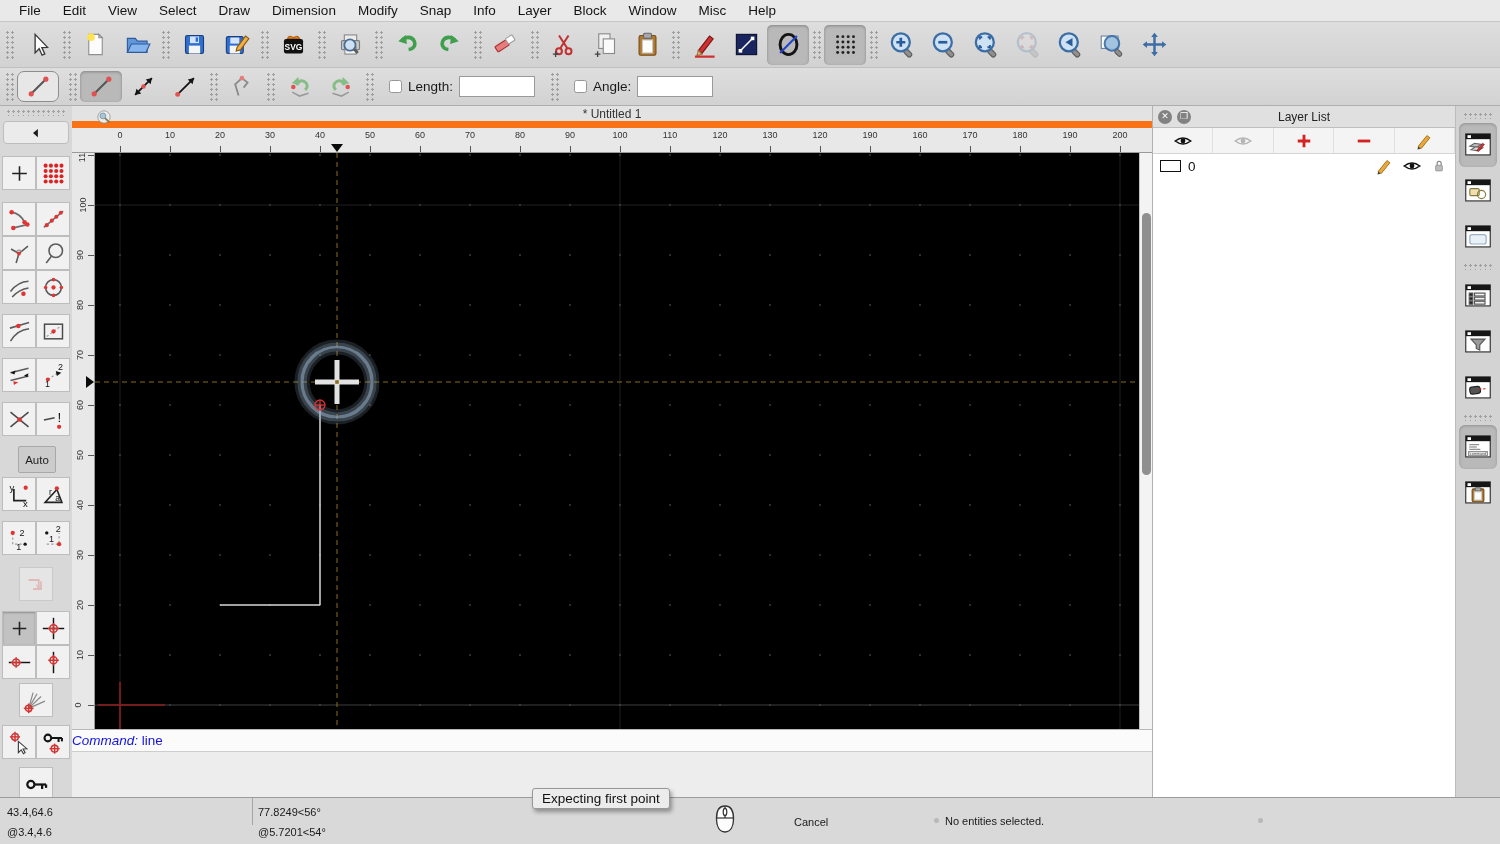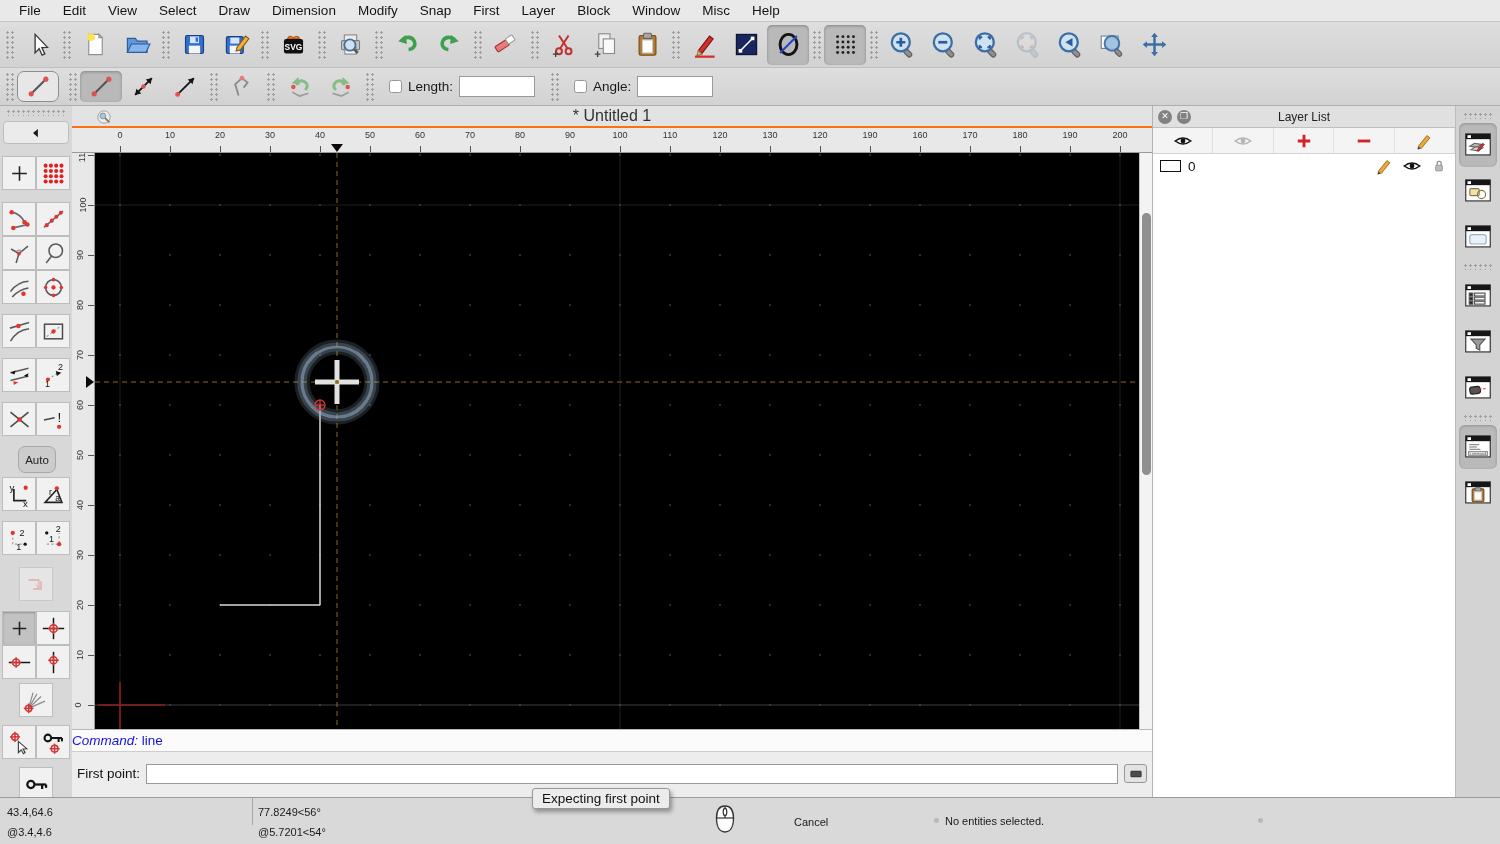--- a/index.html
+++ b/index.html
@@ -30,26 +30,26 @@
   .main{position:absolute;top:106px;left:0;right:0;bottom:47px;display:flex}
 
   
   .snap-sidebar{width:72px;background:#d8d8d8;display:flex;flex-direction:column;align-items:center;padding-top:3px;overflow:hidden}
   .sdots{width:60px;height:7px;background-image:radial-gradient(circle,#a2a2a2 1px,transparent 1.3px);background-size:5px 5px;margin-bottom:3px;flex:none}
   .srow{display:flex;flex:none}
   .sbtn{width:34px;height:34px;background:#f1f1f1;border:1px solid #bdbdbd;display:flex;align-items:center;justify-content:center}
   .sbtn.wide{width:66px;height:23px;background:#ebebeb;border-radius:4px}
   .sbtn.pressed{background:#c2c2c2;box-shadow:inset 0 1px 2px rgba(0,0,0,.25)}
   .sbtn.disabled{opacity:.55}
-  .sbtn.autobtn{width:38px;height:27px;font-size:11.5px;color:#222;background:#cccccc;border:1px solid #a8a8a8;border-radius:7px;align-self:flex-start;margin-left:2px}
+  .sbtn.autobtn{width:38px;height:27px;font-size:11.5px;color:#222;background:#cccccc;border:1px solid #a8a8a8;border-radius:2px;align-self:flex-start;margin-left:2px}
   .sgap{flex:none}
 
   
   .mdi{flex:1;min-width:0;display:flex;flex-direction:column;background:#e8e8e8}
-  .tabbar{height:22px;background:#e3e3e3;border-bottom:2px solid #f97316;position:relative;display:flex;align-items:center;justify-content:center;font-size:16px;color:#333;flex:none}
+  .tabbar{height:22px;background:#e3e3e3;border-bottom:7px solid #f97316;position:relative;display:flex;align-items:center;justify-content:center;font-size:12px;color:#333;flex:none}
   .tabbar .appicon{position:absolute;left:24px;top:3px;width:16px;height:16px}
   .ruler-row{height:25px;display:flex;flex:none}
   .ruler-corner{width:23px;background:#e8e8e8;border-bottom:1px solid #9a9a9a}
   .hruler{flex:1;position:relative;background:#e8e8e8;border-bottom:1px solid #9a9a9a;font-size:9px;color:#333;overflow:hidden}
   .hruler .num{position:absolute;top:2px;transform:translateX(-50%)}
   .hruler .tick{position:absolute;bottom:0;width:1px;height:6px;background:#555}
   .hmark{position:absolute;bottom:0;width:0;height:0;border-left:6px solid transparent;border-right:6px solid transparent;border-top:8px solid #0a0a0a;transform:translateX(-50%)}
   .canvas-row{flex:none;display:flex;height:576px}
   .vruler{width:23px;position:relative;background:#e8e8e8;border-right:1px solid #9a9a9a;font-size:9px;color:#333;overflow:hidden}
   .vruler .num{position:absolute;left:3px;transform:translateY(-50%) rotate(-90deg);transform-origin:center}
@@ -112,21 +112,21 @@
 
   <div class="menubar" id="menubar">
       <div class="menu-item">File</div>
       <div class="menu-item">Edit</div>
       <div class="menu-item">View</div>
       <div class="menu-item">Select</div>
       <div class="menu-item">Draw</div>
       <div class="menu-item">Dimension</div>
       <div class="menu-item">Modify</div>
       <div class="menu-item">Snap</div>
-      <div class="menu-item">First</div>
+      <div class="menu-item">Info</div>
       <div class="menu-item">Layer</div>
       <div class="menu-item">Block</div>
       <div class="menu-item">Window</div>
       <div class="menu-item">Misc</div>
       <div class="menu-item">Help</div>
     </div>
 
   <div class="toolbar" id="toolbar-main">
       <div class="handle"></div>
       <div class="tbtn">
@@ -1198,29 +1198,20 @@
         <div class="vscroll">
           <div class="thumb"></div>
         </div>
       </div>
       <div class="cmd">
         <div class="cmd-history">
           <span class="lbl">Command:</span>
           <span>&nbsp;</span>
           <span>line</span>
         </div>
-        <div class="cmd-row">
-          <span class="lbl2">First point:</span>
-          <input class="cmd-input" value="" style="">
-          <div class="cmd-kbd-btn" id="kbd-btn">
-              <svg viewBox="0 0 24 24" width="16" height="14" xmlns="http://www.w3.org/2000/svg">
-                <rect x="3" y="7" width="18" height="10" rx="1" fill="#4a4a4a" stroke="#2a2a2a"></rect>
-              </svg>
-            </div>
-        </div>
       </div>
     </div>
 
     <div class="layer-panel">
       <div class="lp-titlebar">
         <div class="lp-winbtns">
           <div class="winbtn">✕</div>
           <div class="winbtn">❐</div>
         </div>
         <span>Layer List</span>

